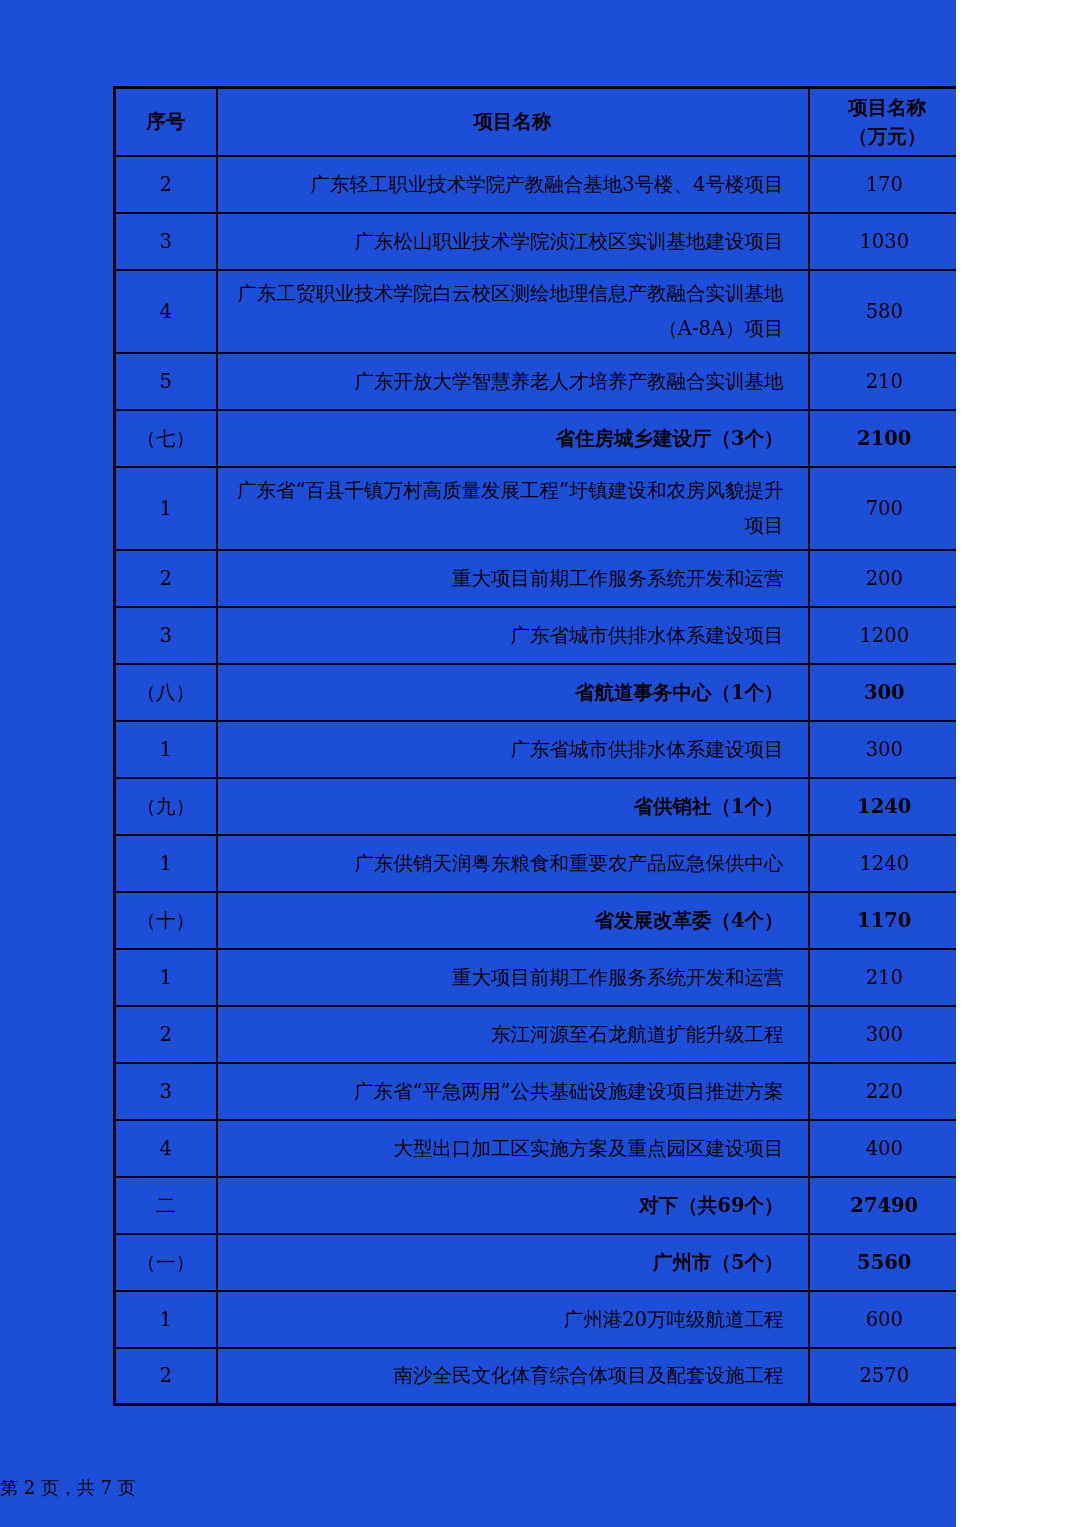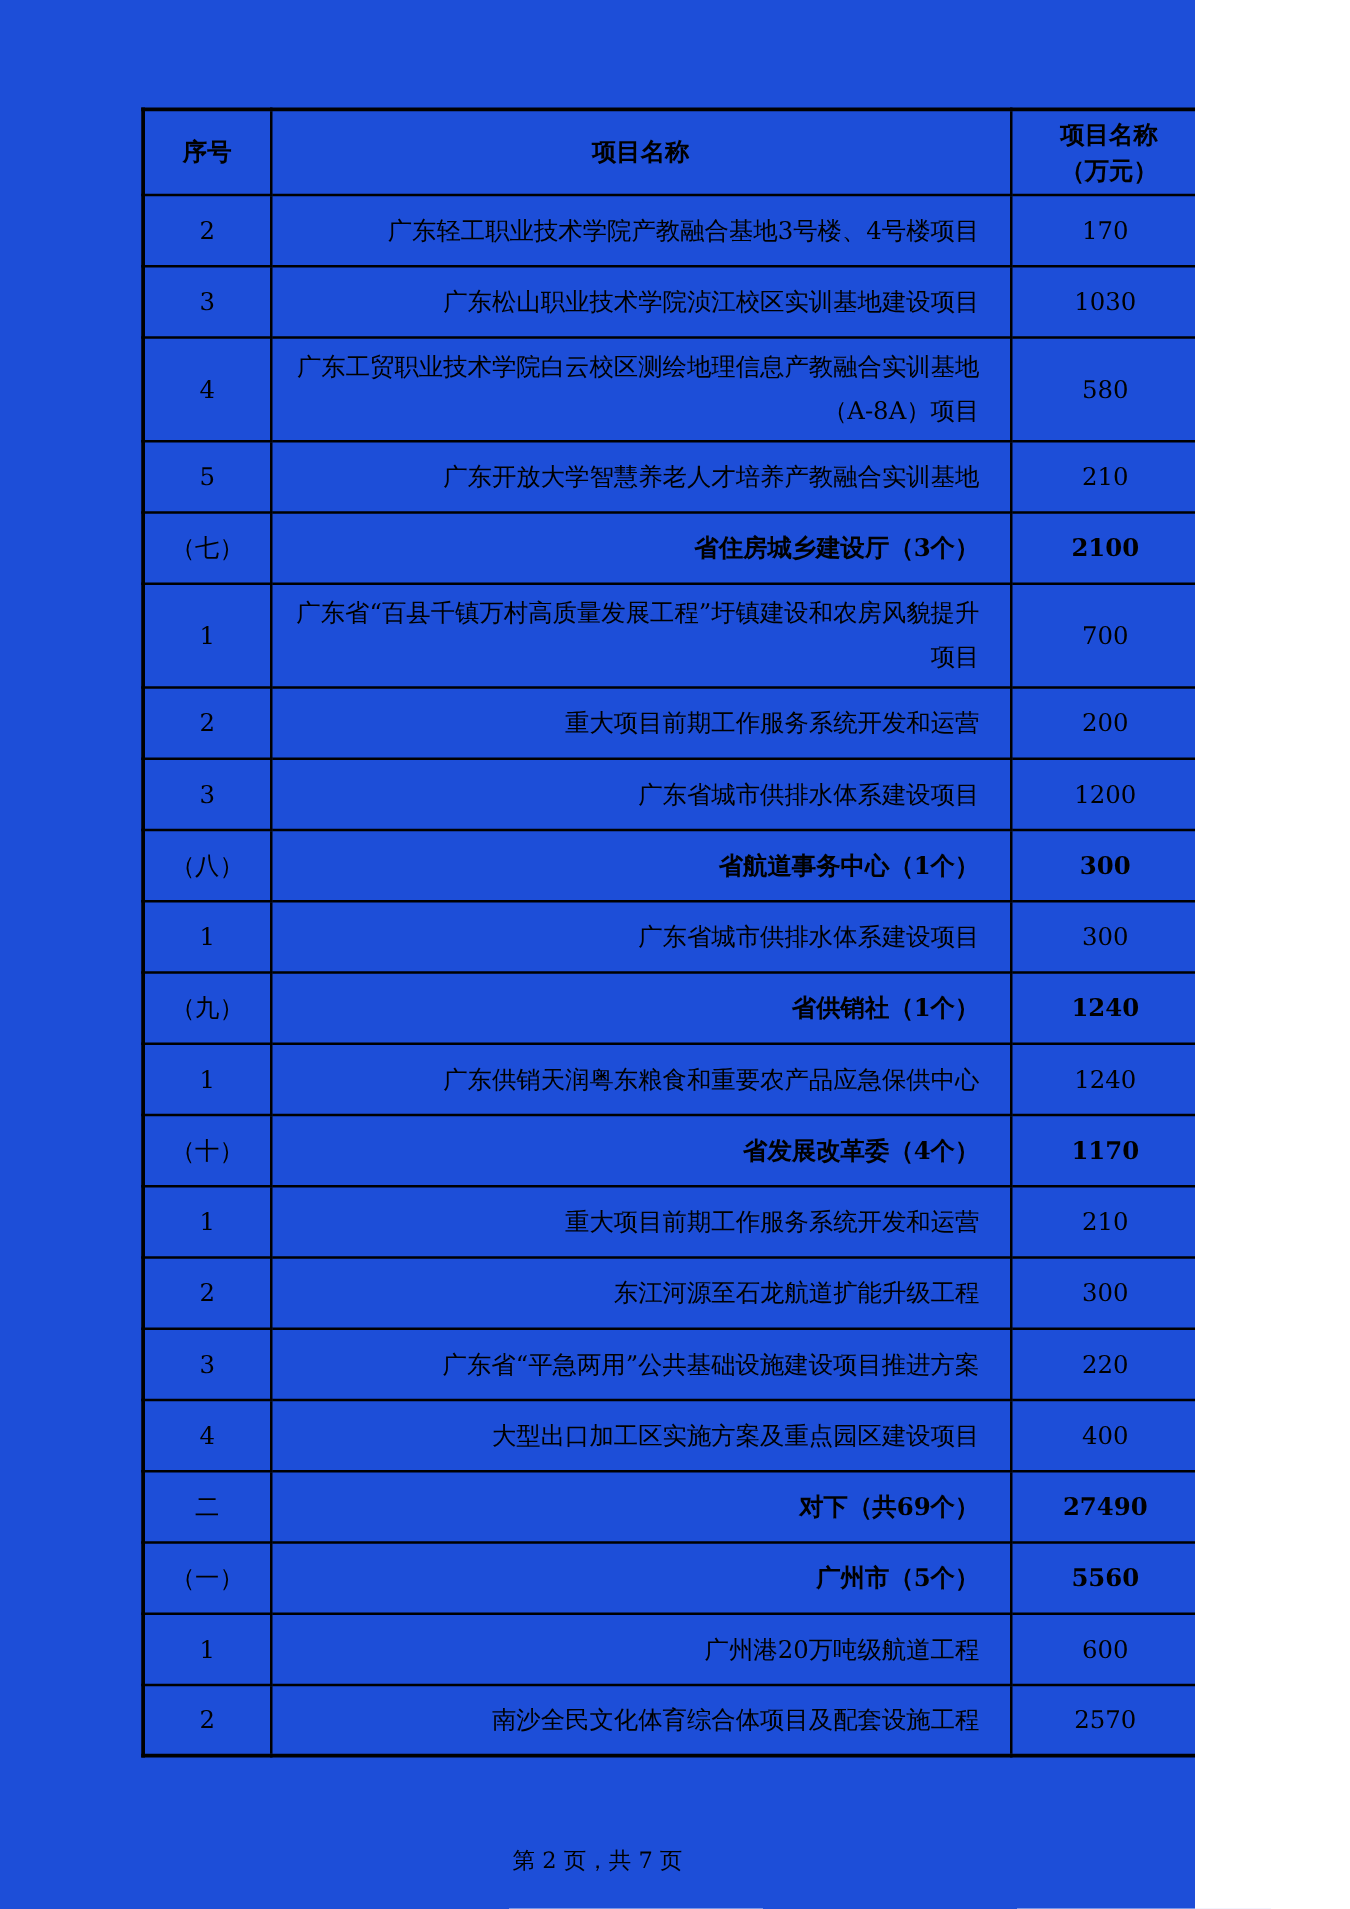--- a/index.html
+++ b/index.html
@@ -64,21 +64,21 @@
   tr.section td.cell-name,
   tr.section td.cell-amount {
     font-weight: bold;
     margin-left: 34px;
   }
   .footer {
     position: absolute;
     left: 0;
     top: 1476px;
     width: 100%;
-    text-align: center;
+    text-align: left;
     font-size: 18px;
     color: #000;
   }
 </style>
 </head>
 <body>
 
 <div class="page">
 
   <table class="funding-table">

